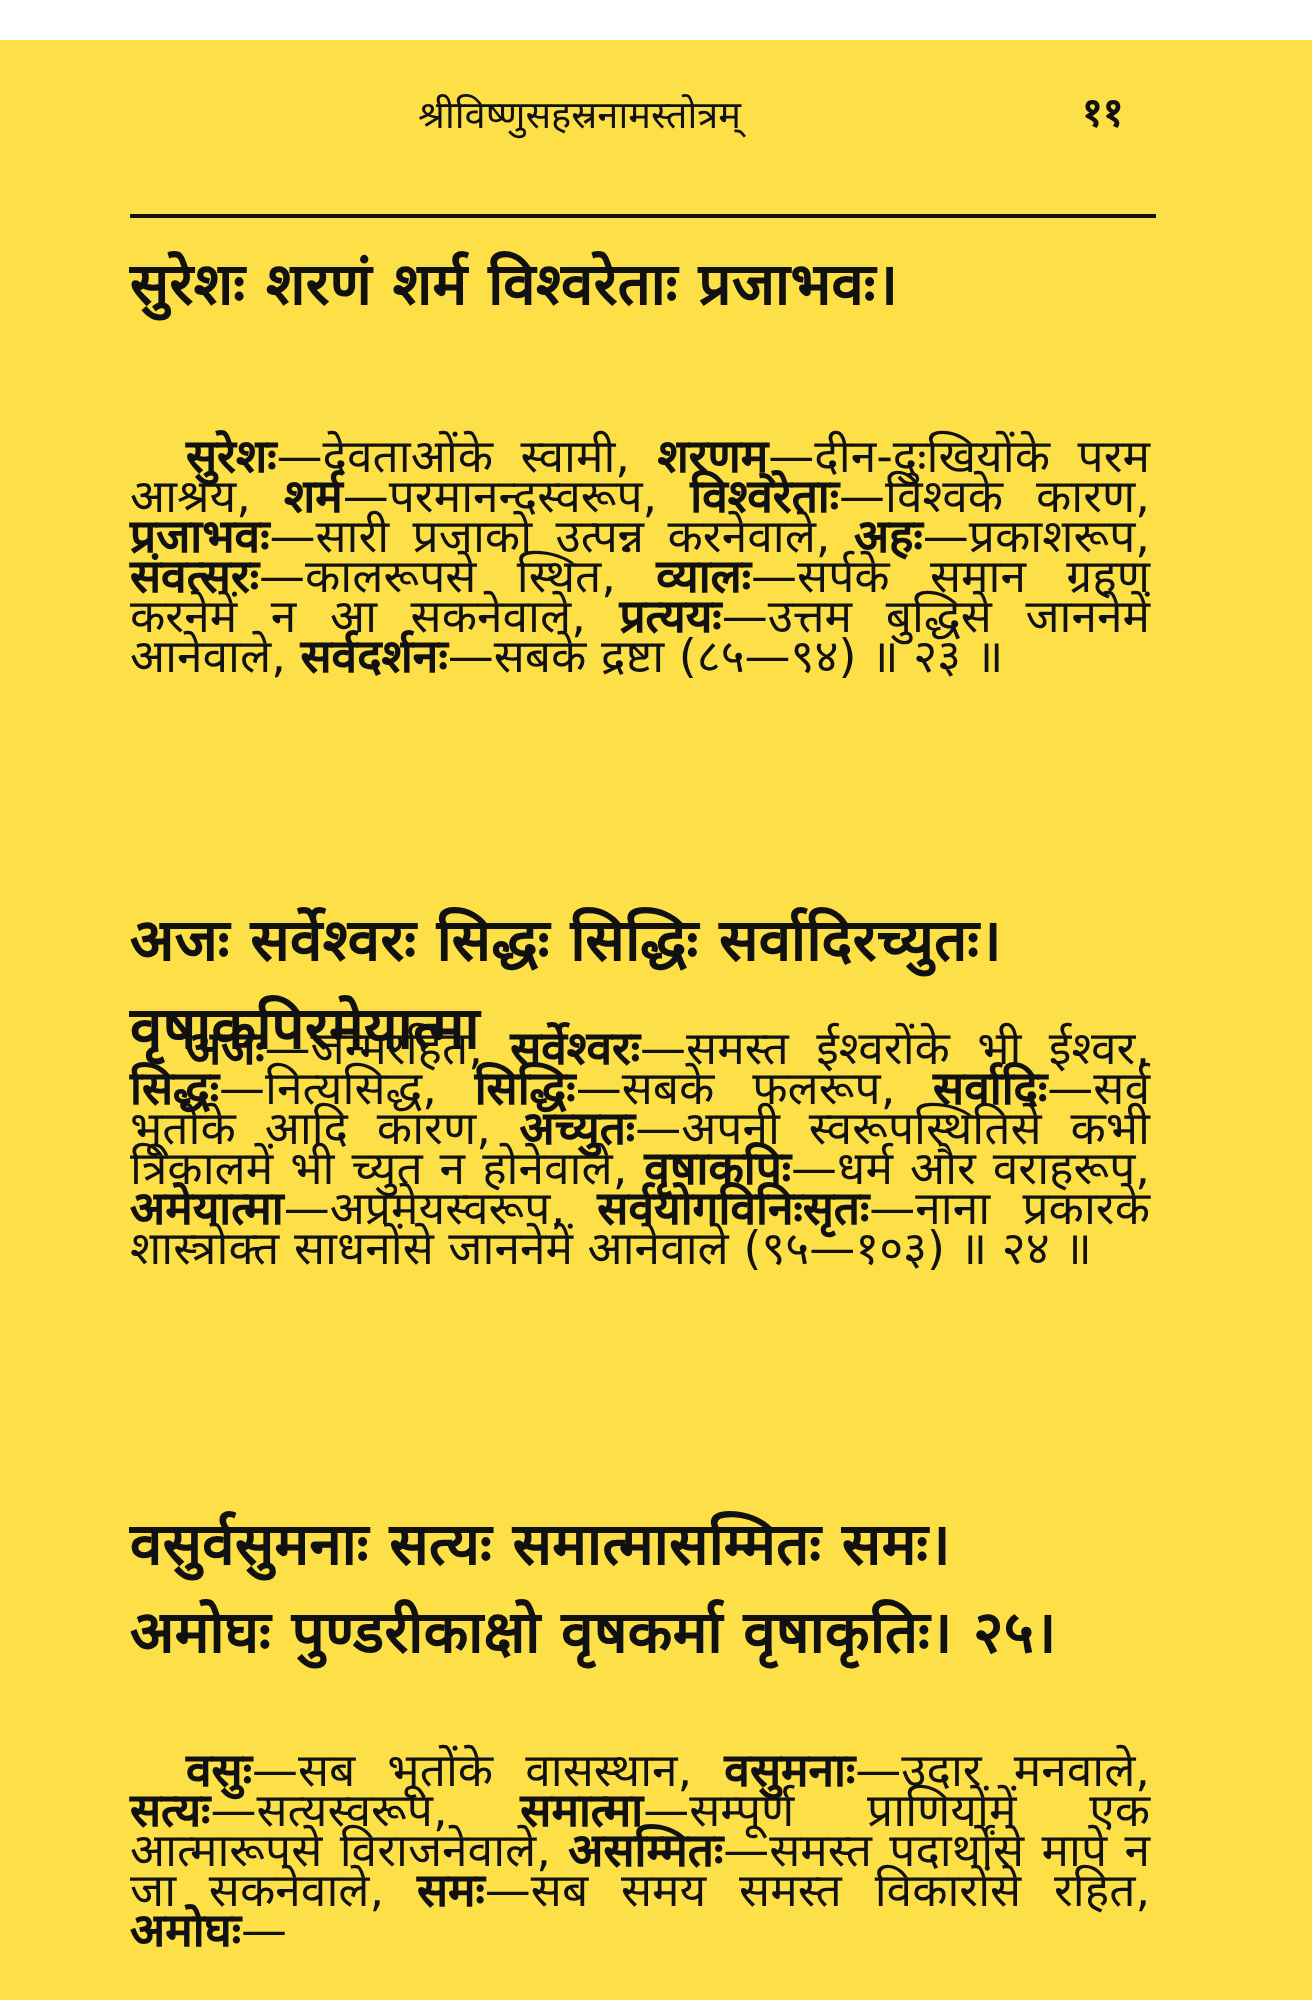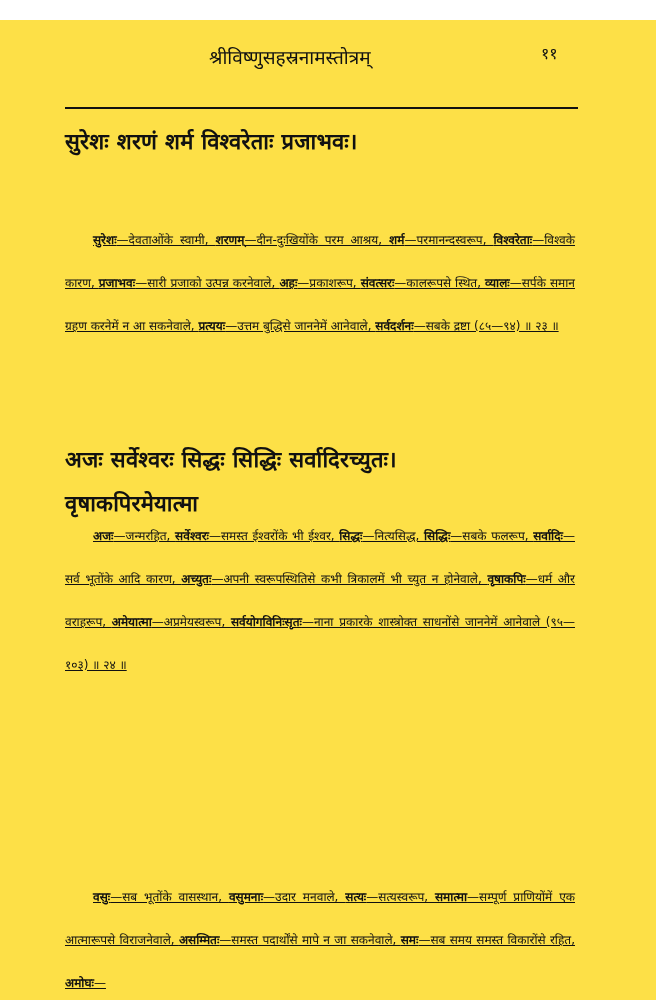--- a/index.html
+++ b/index.html
@@ -5,32 +5,32 @@
   html, body { margin: 0; padding: 0; }
   body {
     width: 656px; height: 1000px; background: #ffffff; overflow: hidden;
     font-family: "DejaVu Sans", sans-serif; color: #111;
   }
   .page { position: relative; width: 656px; height: 1000px; background: #fde047; margin-top: 20px; }
   .running-title {
     position: absolute; left: 157px; top: 2px; font-size: 19px; font-weight: normal; white-space: nowrap;
   }
   .page-num {
-    position: absolute; left: 541px; top: 22px; font-size: 16px; white-space: nowrap;
+    position: absolute; left: 541px; top: 22px; font-size: 20px; white-space: nowrap; font-weight: bold;
   }
   .rule {
     position: absolute; left: 65px; top: 87px; width: 513px; height: 2px; background: #111;
   }
   .verse {
-    position: absolute; left: 65px; font-size: 22px; font-weight: bold; line-height: 44px; white-space: nowrap; letter-spacing: 0.2px;
+    position: absolute; left: 65px; font-size: 29px; font-weight: bold; line-height: 44px; white-space: nowrap; letter-spacing: 0.2px;
   }
   .verse .line { display: block; }
   .verse .line.spread { display: flex; justify-content: space-between; width: 515px; }
   .comm {
-    position: absolute; left: 65px; width: 510px; font-size: 12px; line-height: 43px; text-align: justify; text-decoration: underline;
+    position: absolute; left: 65px; width: 510px; font-size: 23px; line-height: 20px; text-align: justify;
   }
   .comm p { margin: 0; text-indent: 28px; text-align: justify; }
   .comm b { font-weight: bold; }
 </style>
 </head>
 <body>
 
 <div class="page">
 
   <div>
@@ -42,33 +42,37 @@
   <div class="verse" style="top:100px;">
     <span class="line">सुरेशः शरणं शर्म विश्वरेताः प्रजाभवः।</span>
   </div>
 
   <div class="comm" style="top:199px;">
     <p>
       <b>सुरेशः</b><span>—देवताओंके स्वामी, </span><b>शरणम्</b><span>—दीन-दुःखियोंके परम आश्रय, </span><b>शर्म</b><span>—परमानन्दस्वरूप, </span><b>विश्वरेताः</b><span>—विश्वके कारण, </span><b>प्रजाभवः</b><span>—सारी प्रजाको उत्पन्न करनेवाले, </span><b>अहः</b><span>—प्रकाशरूप, </span><b>संवत्सरः</b><span>—कालरूपसे स्थित, </span><b>व्यालः</b><span>—सर्पके समान ग्रहण करनेमें न आ सकनेवाले, </span><b>प्रत्ययः</b><span>—उत्तम बुद्धिसे जाननेमें आनेवाले, </span><b>सर्वदर्शनः</b><span>—सबके द्रष्टा (८५—९४) ॥ २३ ॥</span>
     </p>
   </div>
 
-  <div class="verse" style="top:418px;">
+  <div class="verse" style="top:428px;">
     <span class="line">अजः सर्वेश्वरः सिद्धः सिद्धिः सर्वादिरच्युतः।</span>
     <span class="line spread">
       <span>वृषाकपिरमेयात्मा</span>
     </span>
   </div>
 
   <div class="comm" style="top:495px;">
     <p>
       <b>अजः</b><span>—जन्मरहित, </span><b>सर्वेश्वरः</b><span>—समस्त ईश्वरोंके भी ईश्वर, </span><b>सिद्धः</b><span>—नित्यसिद्ध, </span><b>सिद्धिः</b><span>—सबके फलरूप, </span><b>सर्वादिः</b><span>—सर्व भूतोंके आदि कारण, </span><b>अच्युतः</b><span>—अपनी स्वरूपस्थितिसे कभी त्रिकालमें भी च्युत न होनेवाले, </span><b>वृषाकपिः</b><span>—धर्म और वराहरूप, </span><b>अमेयात्मा</b><span>—अप्रमेयस्वरूप, </span><b>सर्वयोगविनिःसृतः</b><span>—नाना प्रकारके शास्त्रोक्त साधनोंसे जाननेमें आनेवाले (९५—१०३) ॥ २४ ॥</span>
     </p>
   </div>
 
+  <div class="verse" style="top:730px;">
+    <span class="line">वसुर्वसुमनाः सत्यः समात्मासम्मितः समः।</span>
+    <span class="line">अमोघः पुण्डरीकाक्षो वृषकर्मा वृषाकृतिः। २५।</span>
+  </div>
 
   <div class="comm" style="top:856px;">
     <p>
       <b>वसुः</b><span>—सब भूतोंके वासस्थान, </span><b>वसुमनाः</b><span>—उदार मनवाले, </span><b>सत्यः</b><span>—सत्यस्वरूप, </span><b>समात्मा</b><span>—सम्पूर्ण प्राणियोंमें एक आत्मारूपसे विराजनेवाले, </span><b>असम्मितः</b><span>—समस्त पदार्थोंसे मापे न जा सकनेवाले, </span><b>समः</b><span>—सब समय समस्त विकारोंसे रहित, </span><b>अमोघः</b><span>—</span>
     </p>
   </div>
 
 </div>
 
 </body></html>

